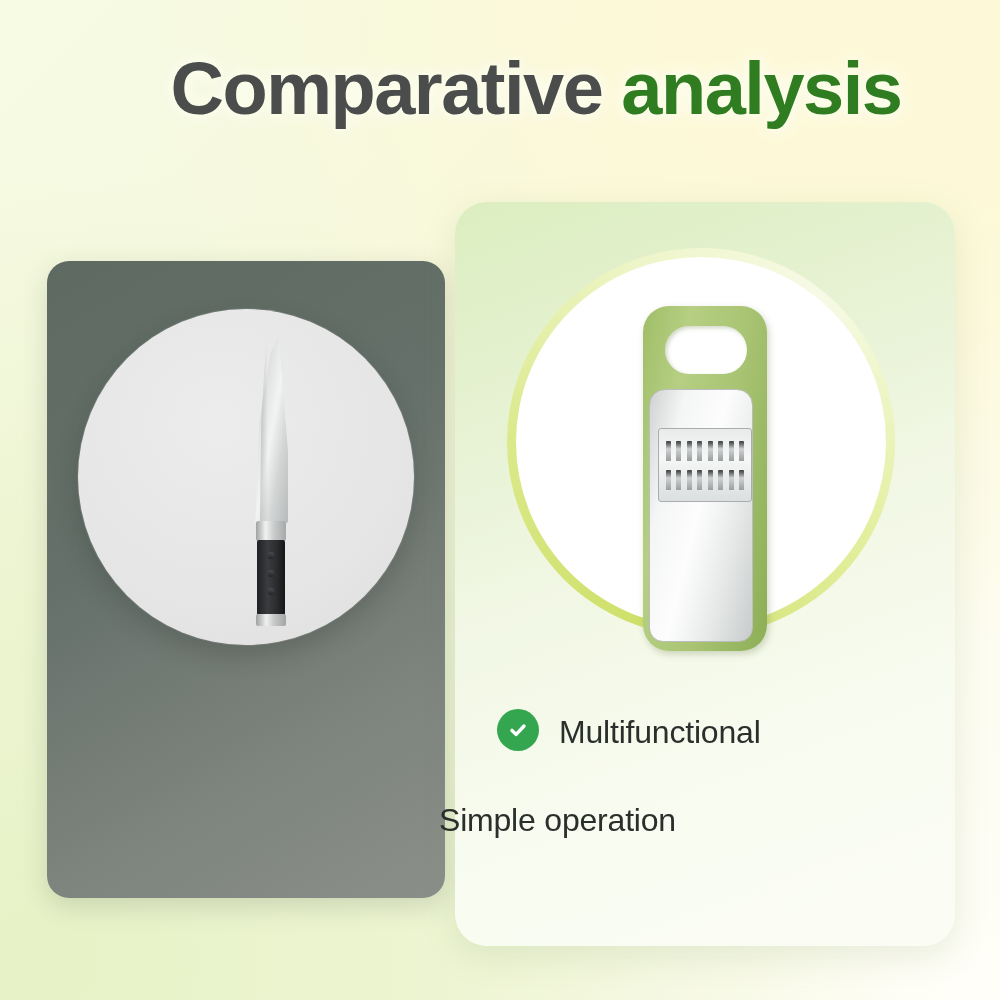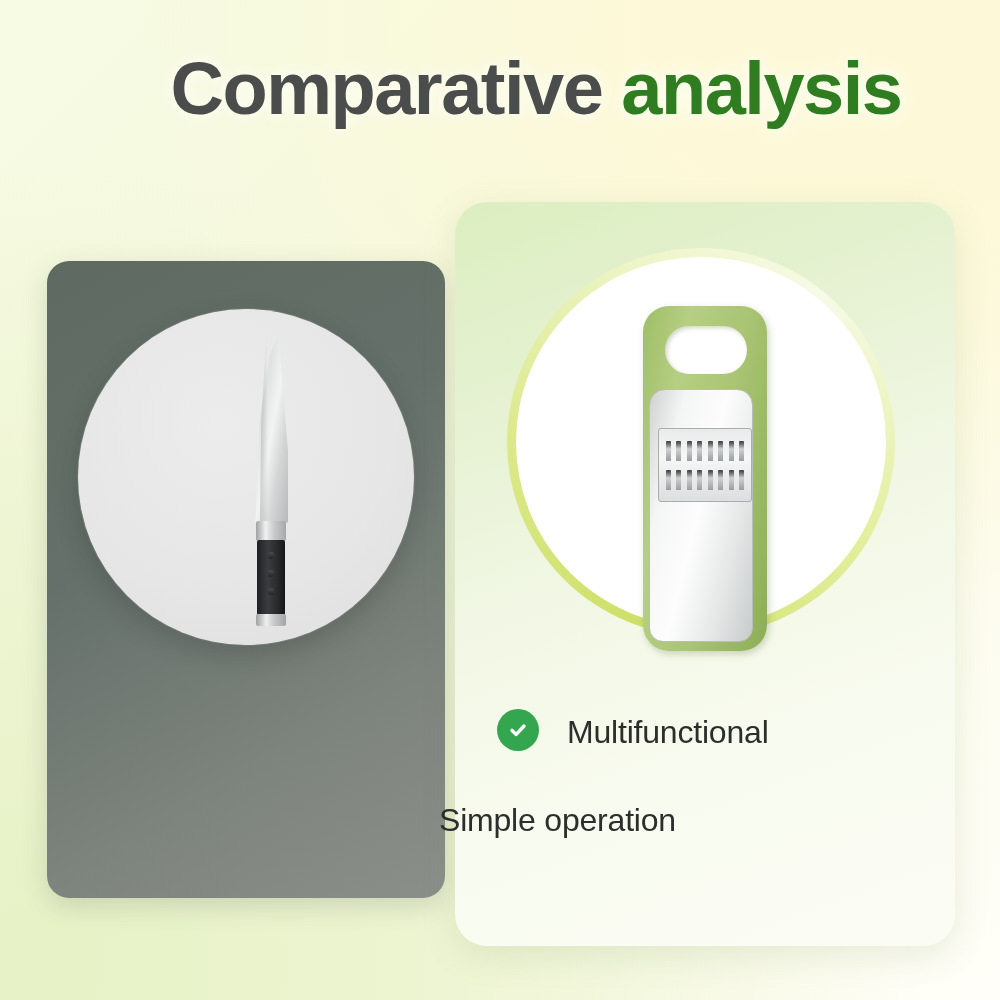--- a/index.html
+++ b/index.html
@@ -228,21 +228,21 @@
   }
   .features-ours {
     position: absolute;
     left: 497px;
     top: 706px;
     width: 400px;
   }
   .feature-head {
     display: flex;
     align-items: flex-start;
-    gap: 28px;
+    gap: 20px;
   }
   .icon-badge {
     flex: 0 0 auto;
     border-radius: 50%;
     display: flex;
     align-items: center;
     justify-content: center;
   }
   .icon-check {
     width: 42px;

